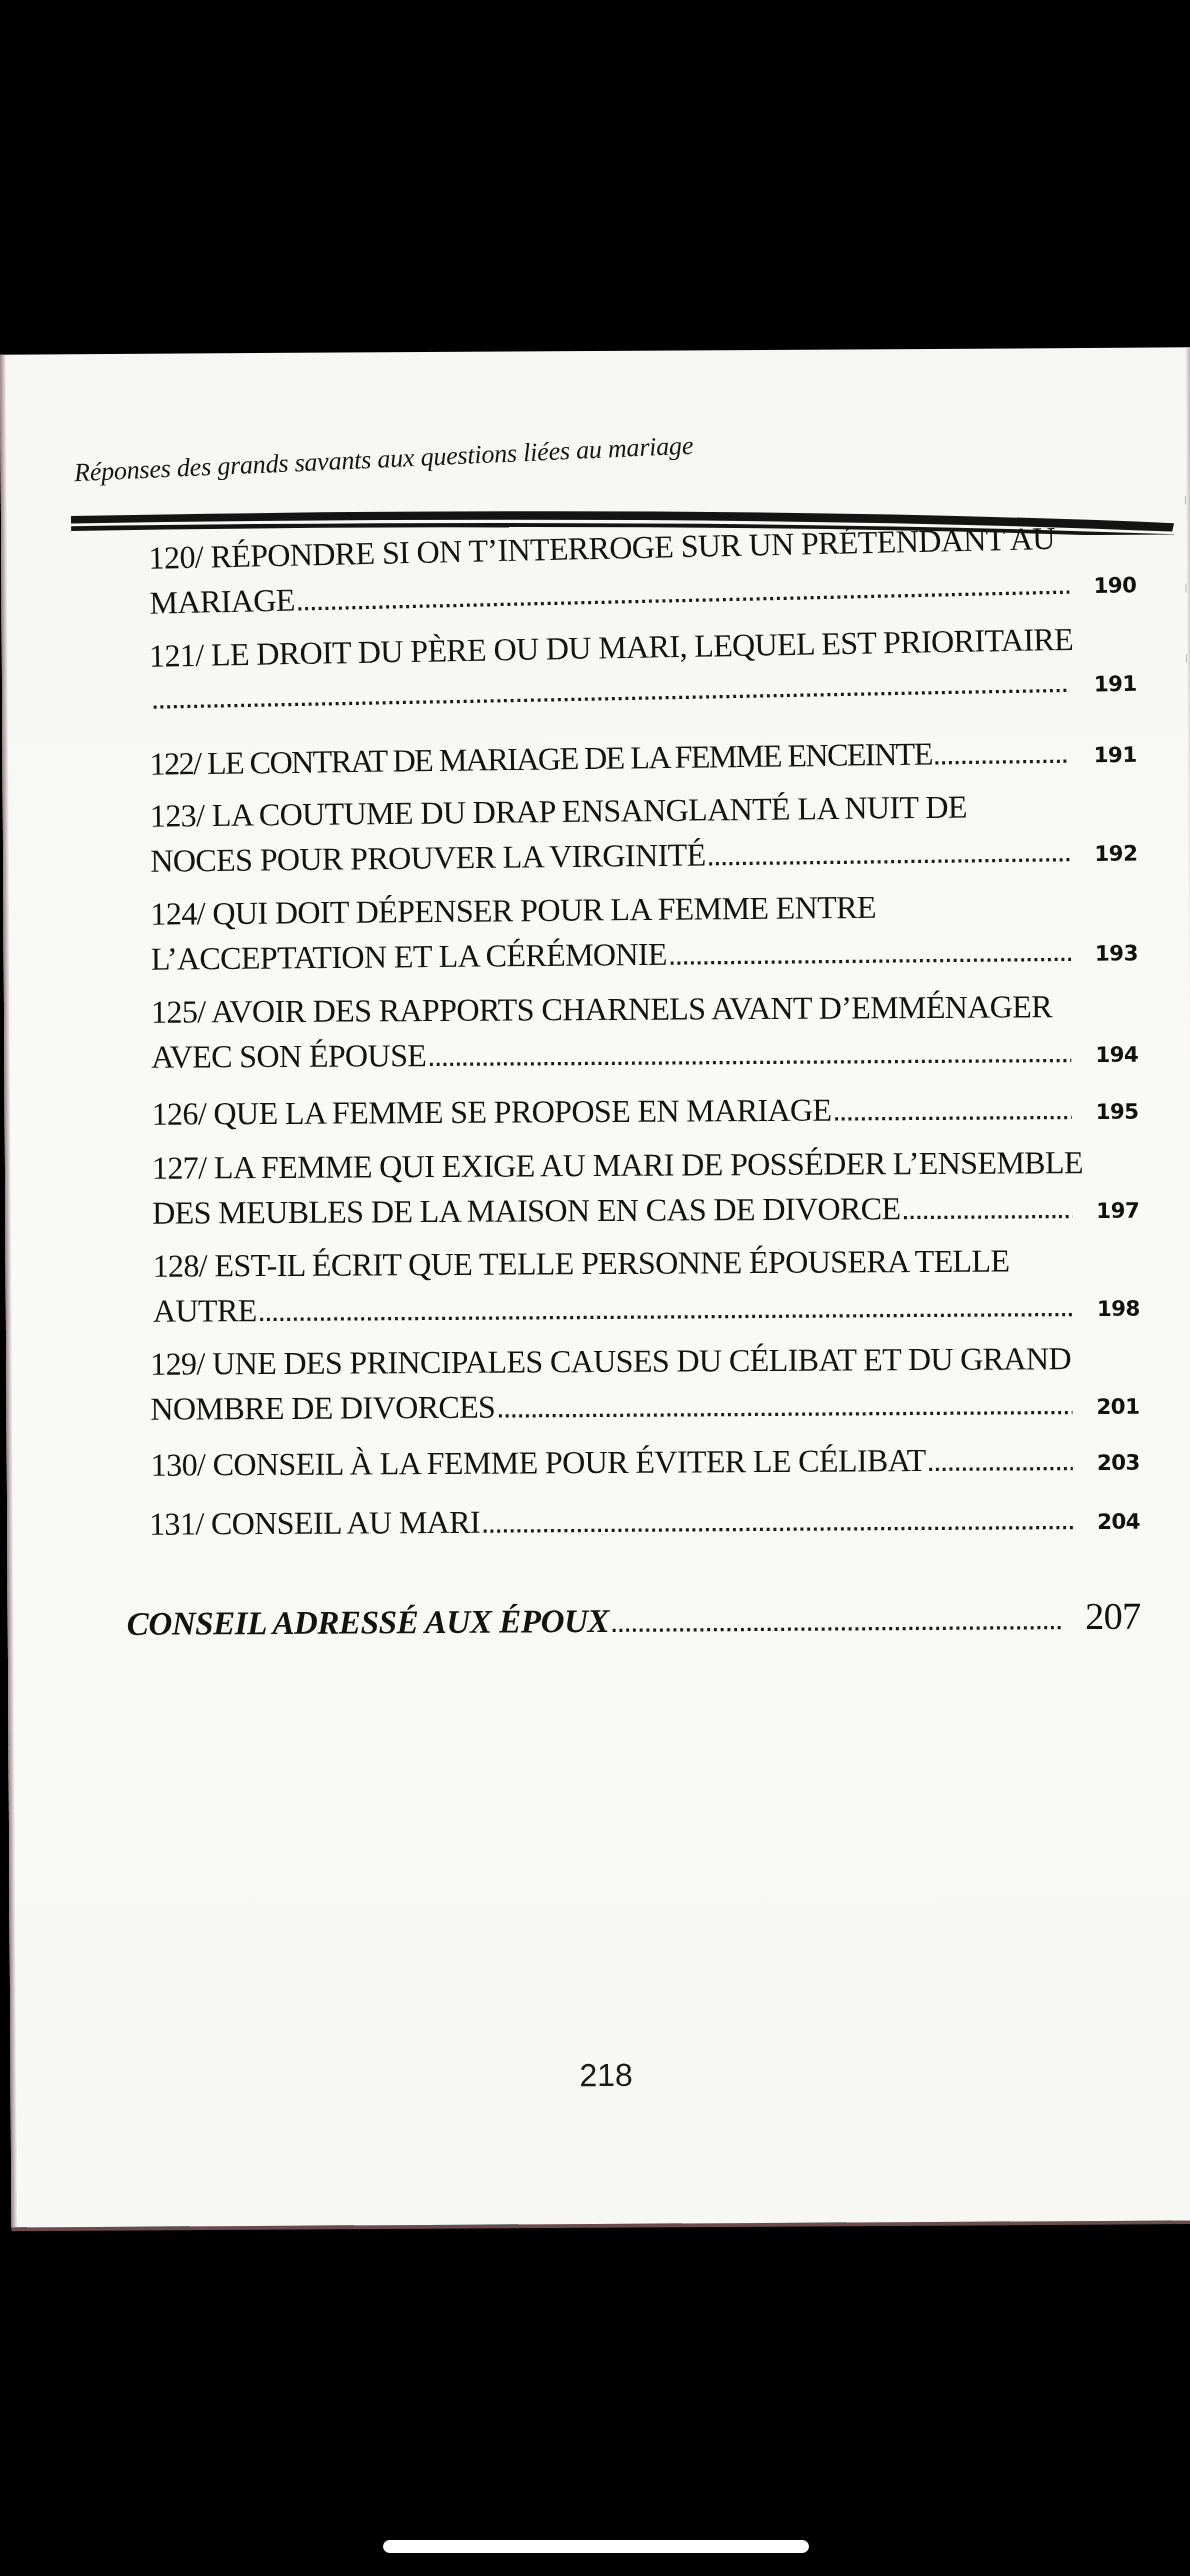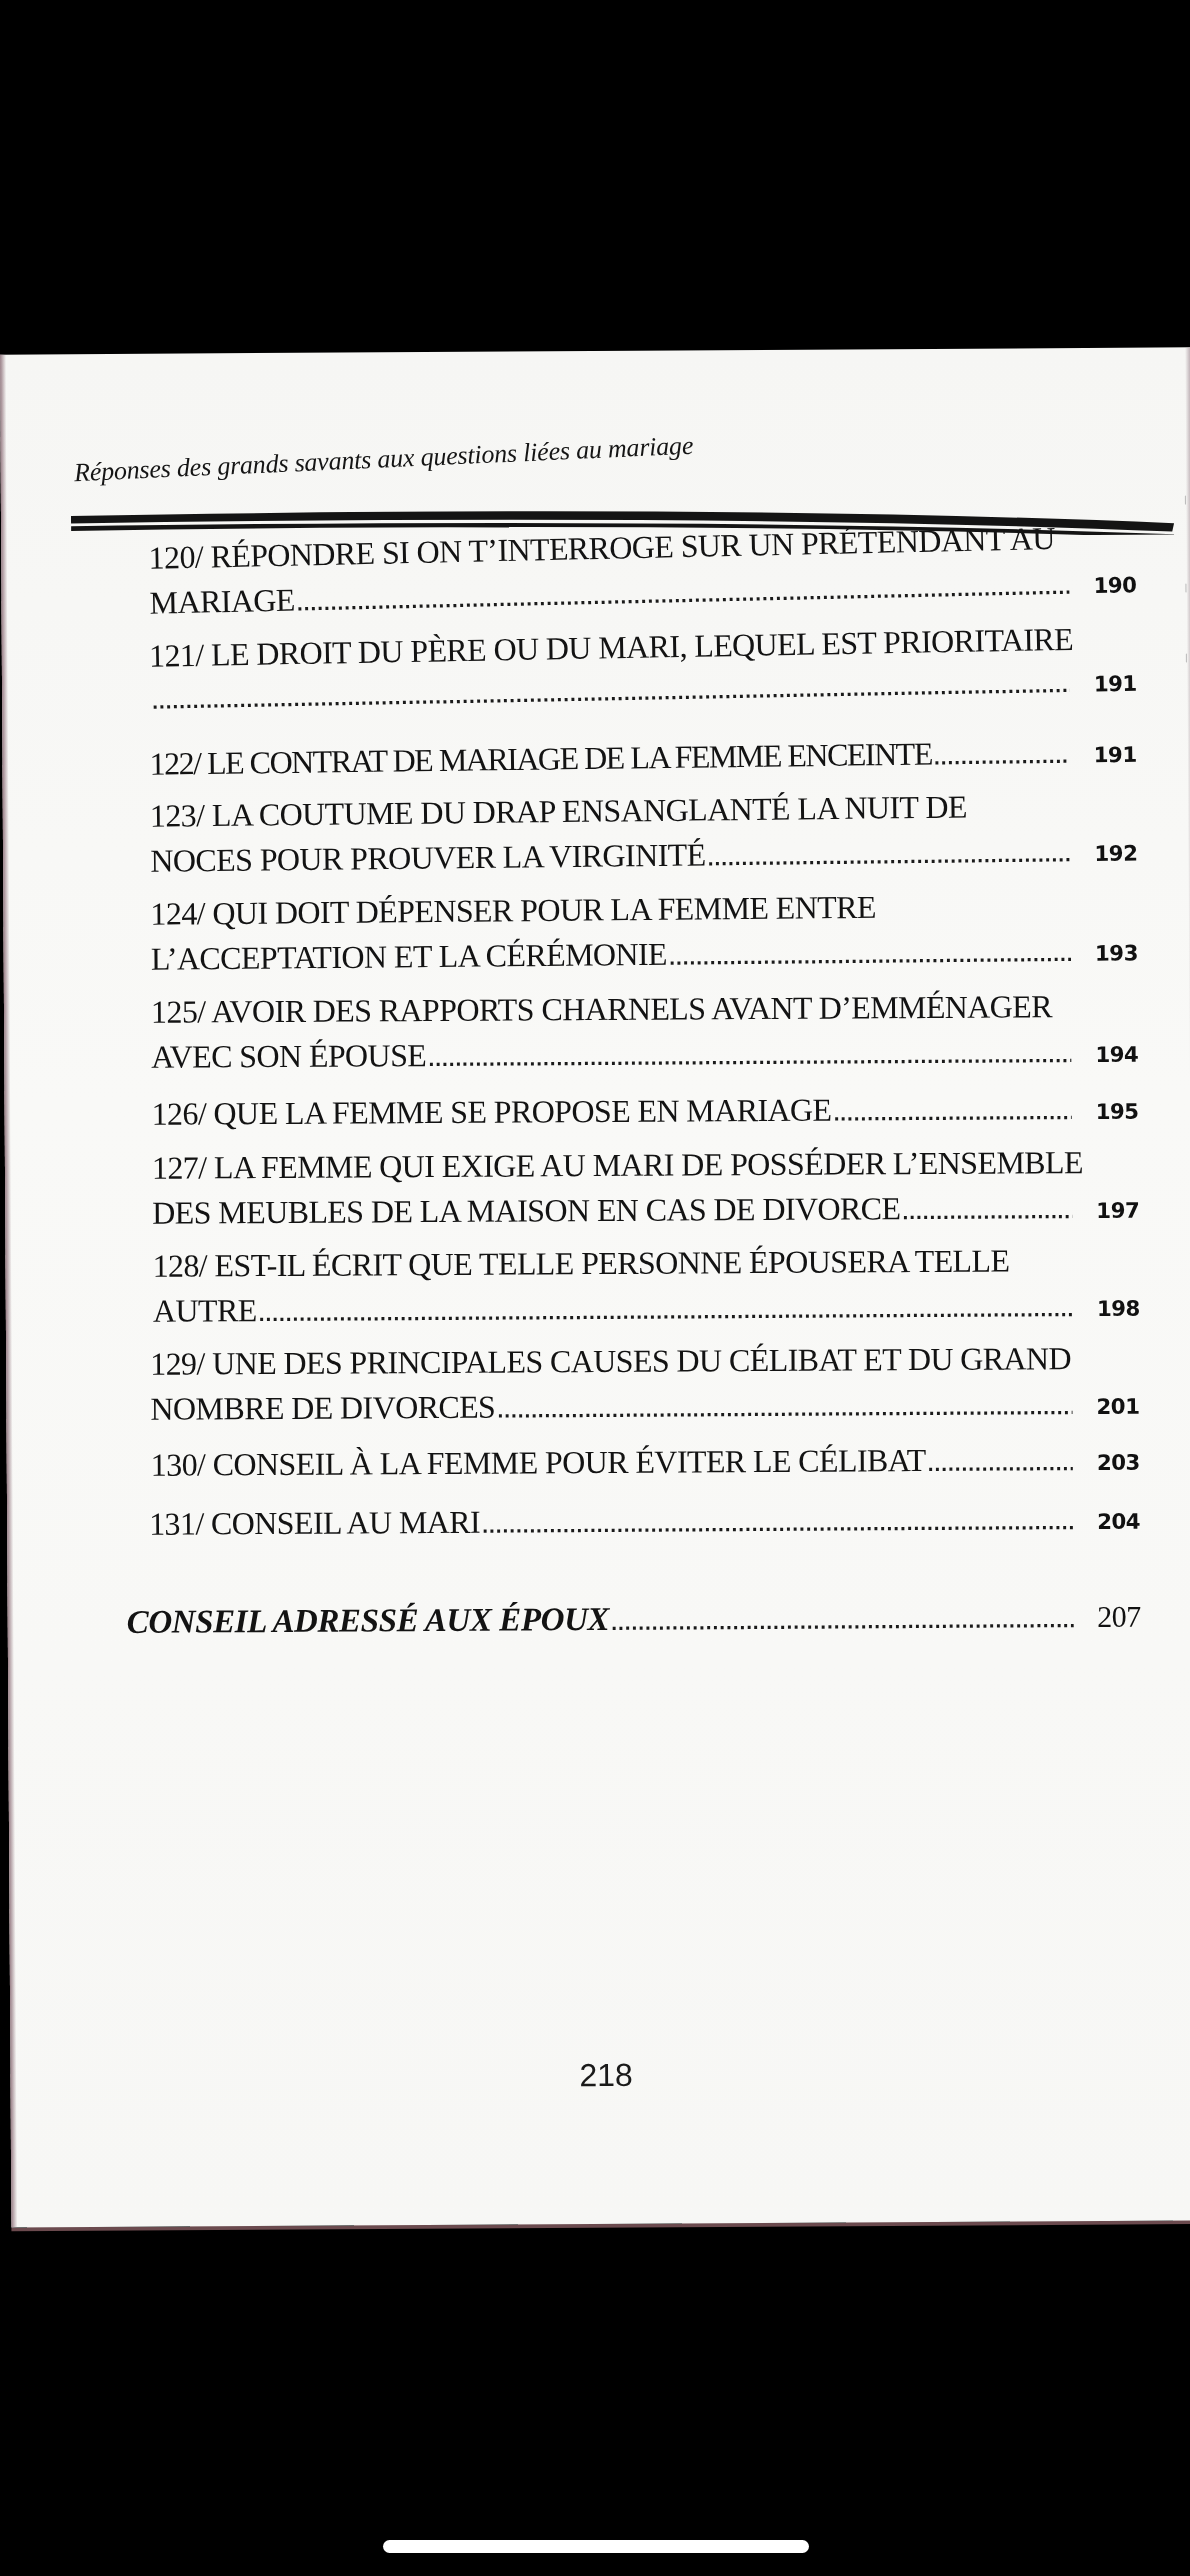--- a/index.html
+++ b/index.html
@@ -109,21 +109,21 @@
     width: 1014px;
     font-style: italic;
     font-weight: bold;
     font-size: 33px;
     letter-spacing: -0.4px;
   }
   .entry.final .line .pg {
     font-family: "Liberation Serif", "DejaVu Serif", serif;
     font-style: normal;
     font-weight: normal;
-    font-size: 30px;
+    font-size: 38px;
   }
   .entry.final .line .dots {
     font-style: normal;
   }
   .folio {
     position: absolute;
     left: 0;
     width: 100%;
     top: 1706px;
     text-align: center;

